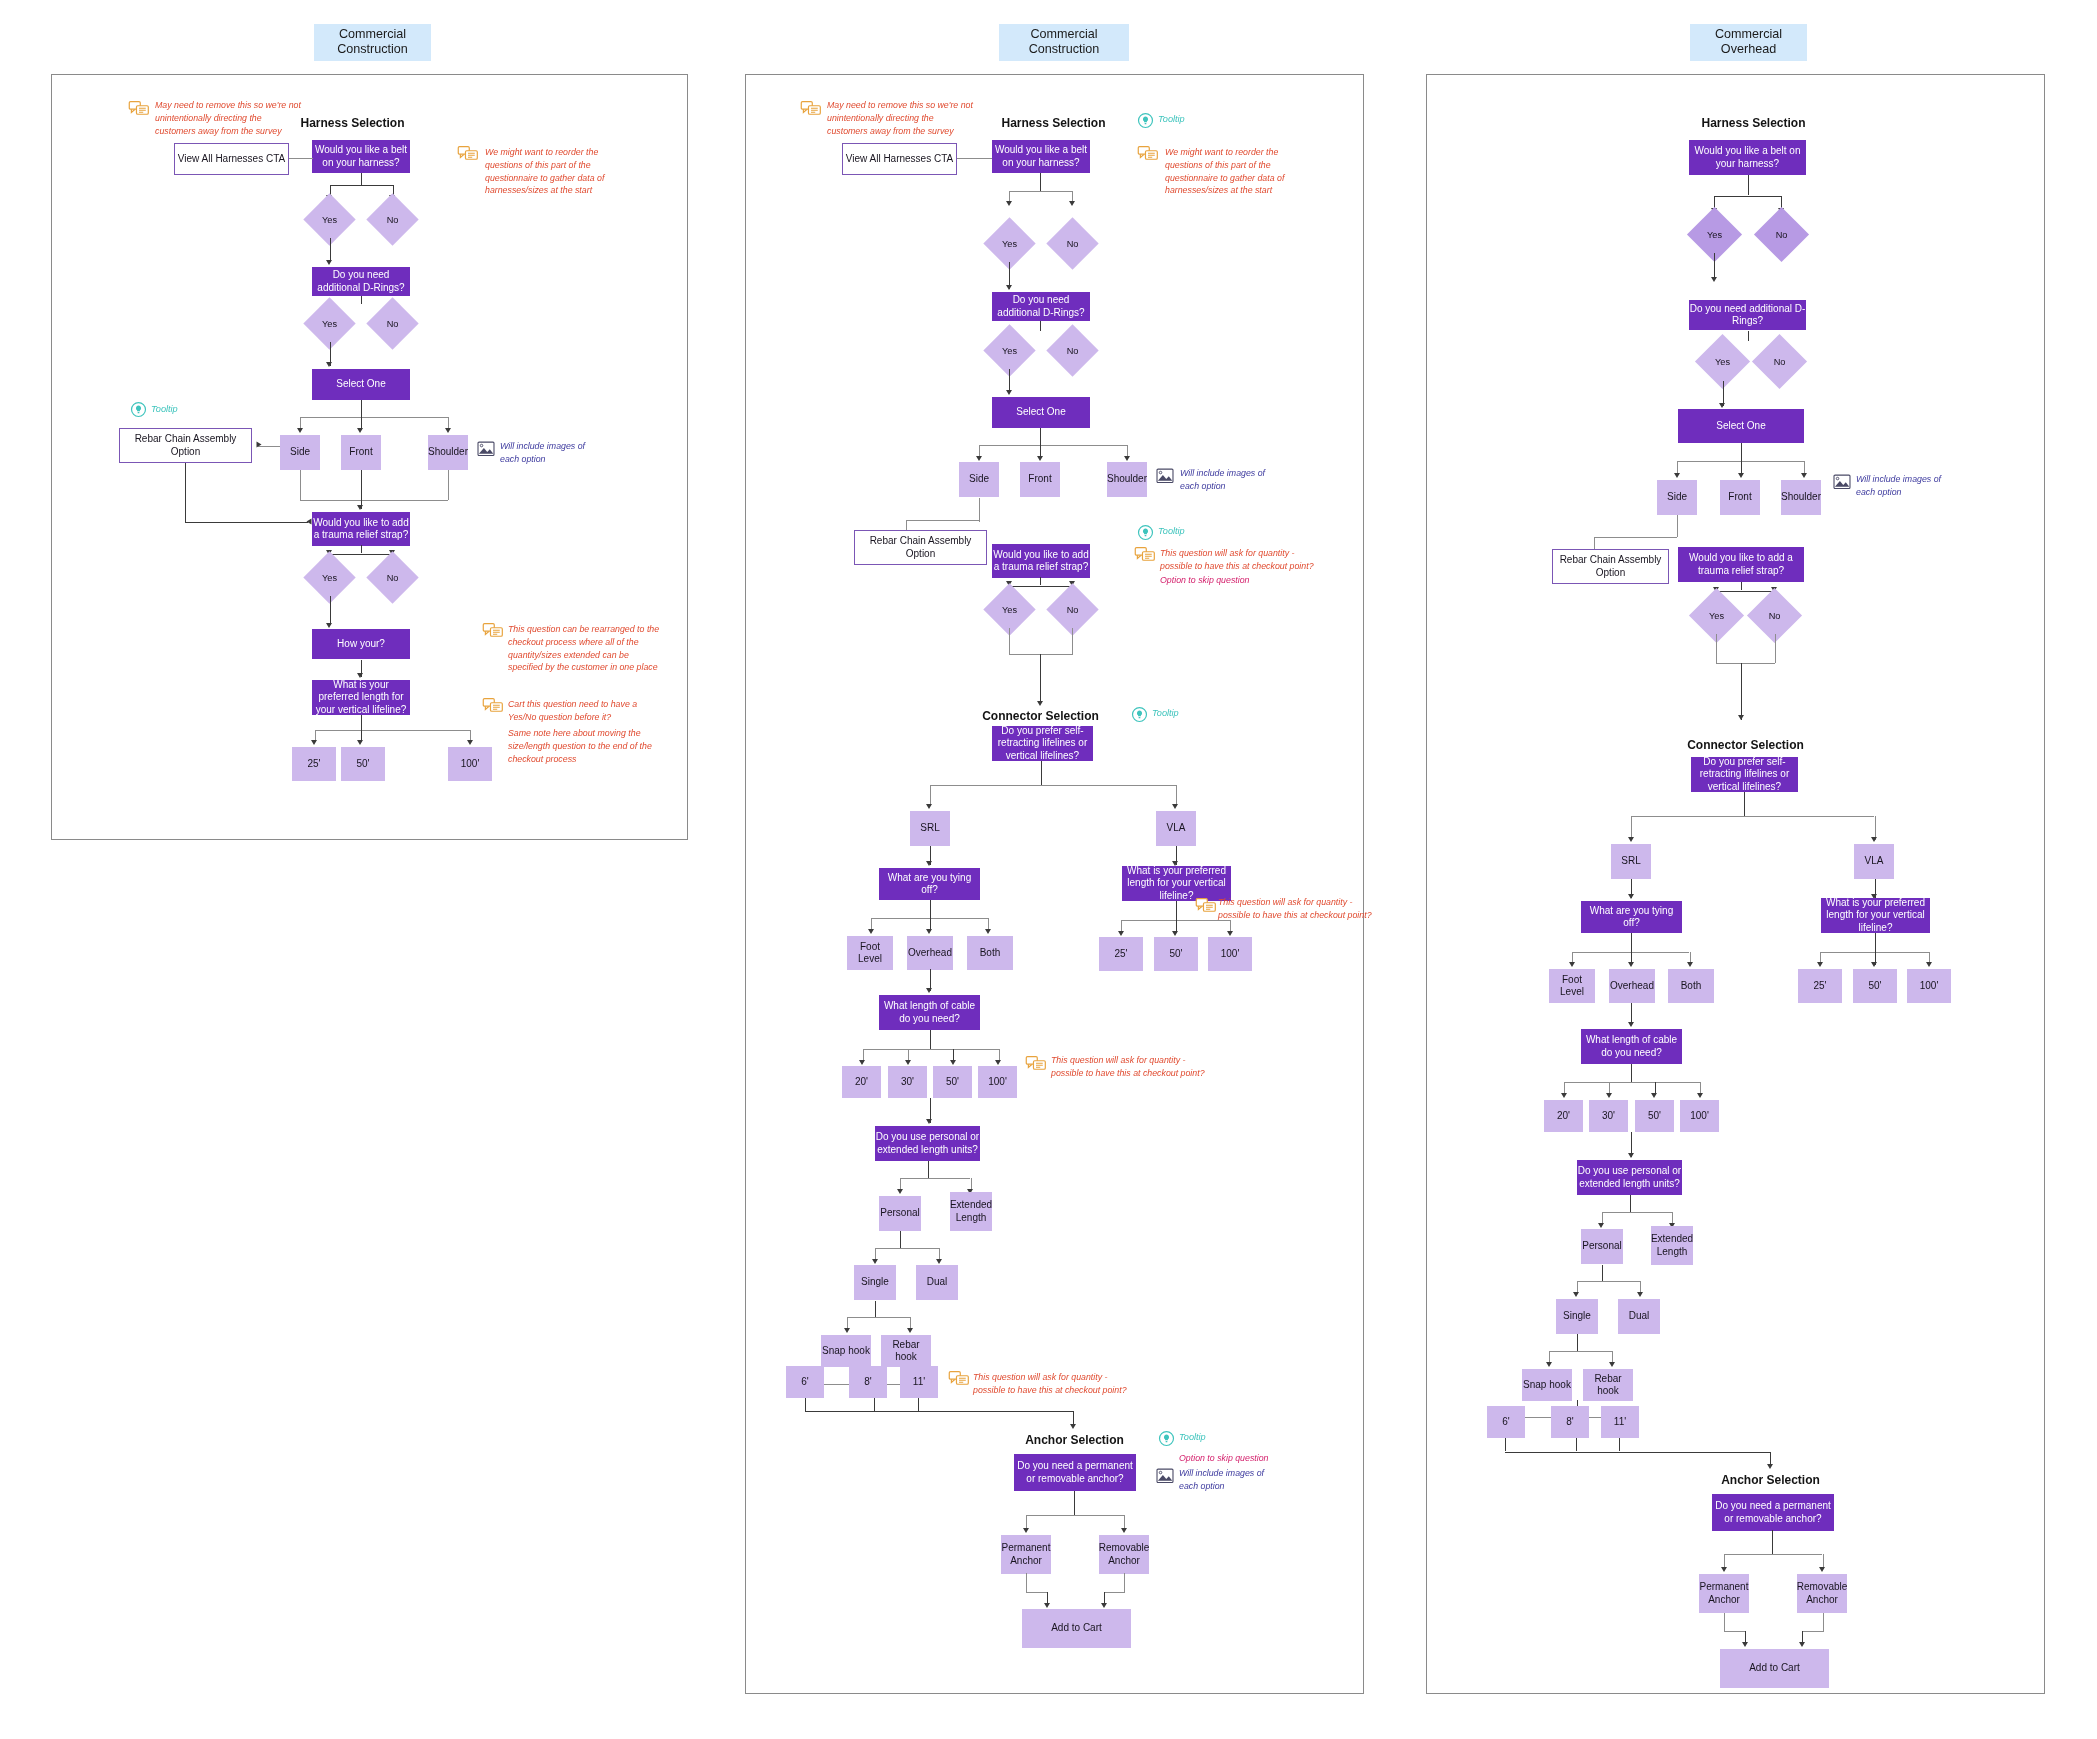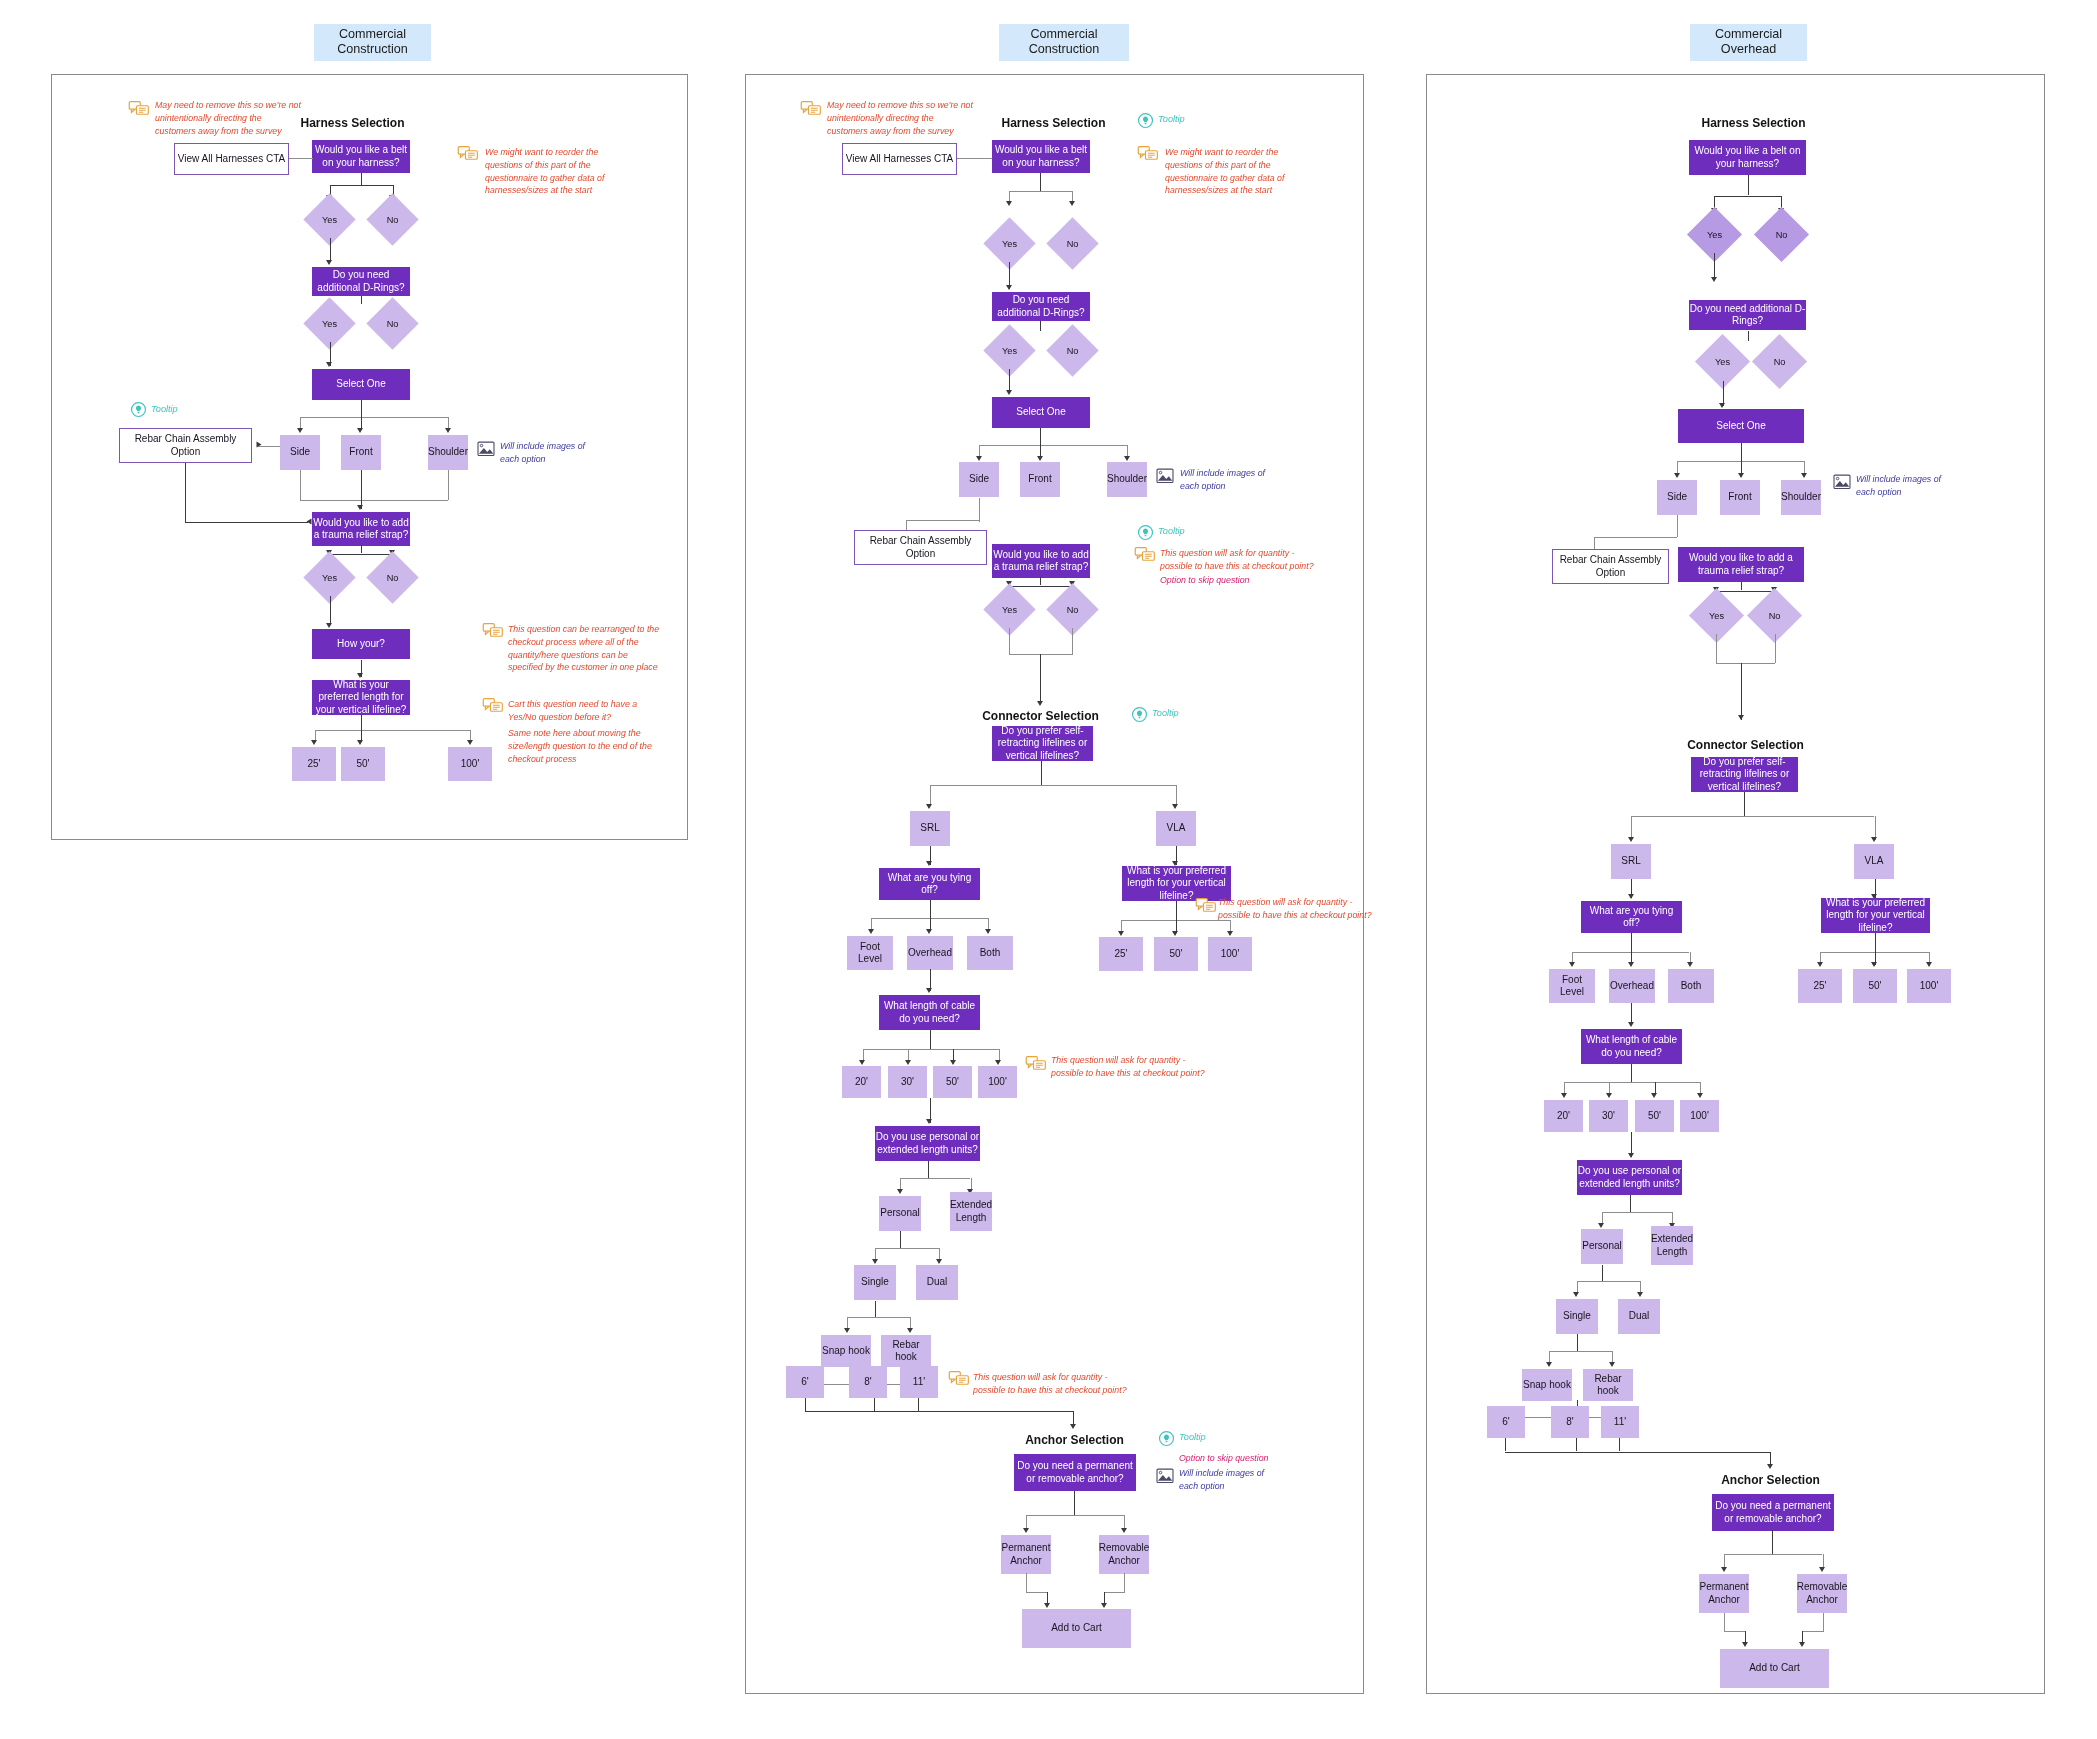--- a/index.html
+++ b/index.html
@@ -191,21 +191,21 @@
   <div class="node q" style="left:312px;top:629px;width:98px;height:30px;">How your?</div>
 
   <div class="ico" style="left:482px;top:621px;">
     <svg width="22" height="22" viewBox="0 0 26 26">
       <rect x="1.5" y="3" width="13" height="9" rx="1.5" fill="#fff" stroke="#e8a33d" stroke-width="1.4"></rect>
       <path d="M4 12 L4 16 L8 12.4" fill="none" stroke="#e8a33d" stroke-width="1.4"></path>
       <rect x="10" y="8" width="14" height="10" rx="1.5" fill="#fff" stroke="#e8a33d" stroke-width="1.4"></rect>
       <path d="M13 11 H21 M13 13.3 H21 M13 15.6 H18" stroke="#e8a33d" stroke-width="1.2"></path>
     </svg>
   </div>
-  <div class="note" style="left:508px;top:623px;width:155px;">This question can be rearranged to the checkout process where all of the quantity/here questions can be specified by the customer in one place</div>
+  <div class="note" style="left:508px;top:623px;width:155px;">This question can be rearranged to the checkout process where all of the quantity/sizes extended can be specified by the customer in one place</div>
 
   <div class="ln lnv" style="left:361px;top:660px;height:17px;"></div>
   <div class="arw" style="left:357px;top:673px;"></div>
   <div class="node q" style="left:312px;top:680px;width:98px;height:35px;">What is your preferred length for your vertical lifeline?</div>
 
   <div class="ico" style="left:482px;top:696px;">
     <svg width="22" height="22" viewBox="0 0 26 26">
       <rect x="1.5" y="3" width="13" height="9" rx="1.5" fill="#fff" stroke="#e8a33d" stroke-width="1.4"></rect>
       <path d="M4 12 L4 16 L8 12.4" fill="none" stroke="#e8a33d" stroke-width="1.4"></path>
       <rect x="10" y="8" width="14" height="10" rx="1.5" fill="#fff" stroke="#e8a33d" stroke-width="1.4"></rect>

